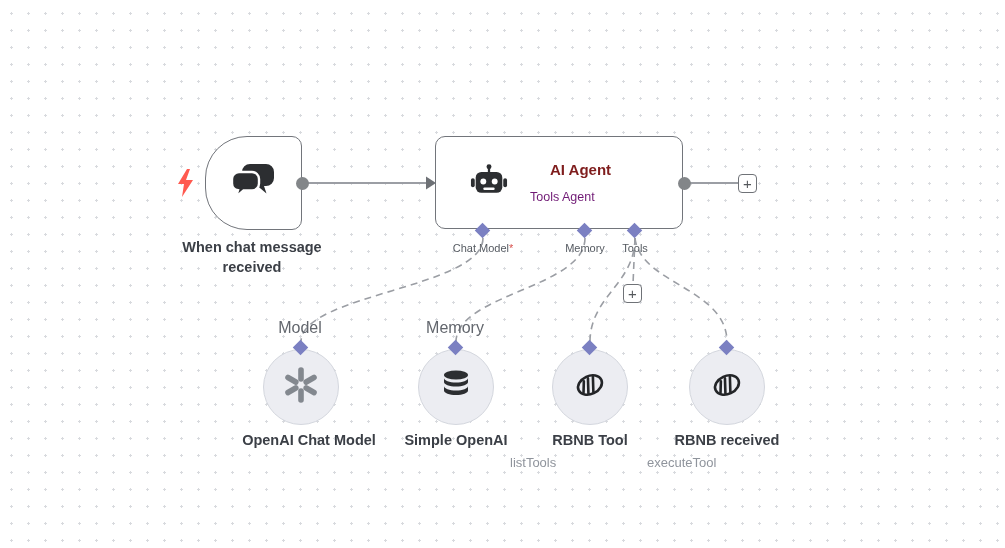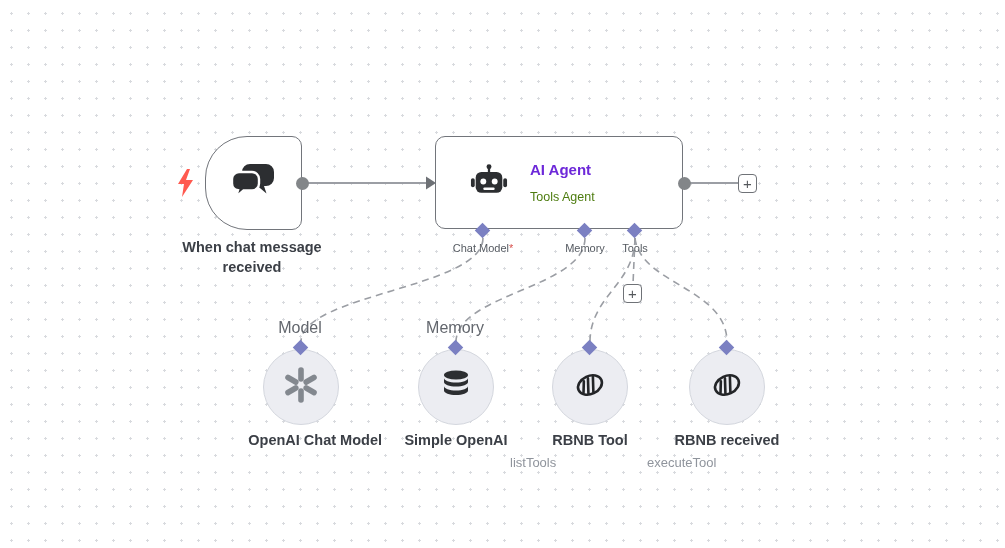--- a/index.html
+++ b/index.html
@@ -21,22 +21,22 @@
     display:flex; align-items:center; justify-content:center;
   }
   .bolt { position:absolute; left:176px; top:169px; z-index:2; }
 
   
   .agent-node {
     position:absolute; left:435px; top:136px; width:248px; height:93px; z-index:2;
     background:#fff; border:1.8px solid #72757b; border-radius:10px;
     display:flex; align-items:center; padding-left:34px; gap:22px;
   }
-  .agent-title { font-size:15px; font-weight:700; color:#6d28d9; }
-  .agent-subtitle { font-size:12.5px; color:#4d7c0f; margin-top:12px; }
+  .agent-title { font-size:15px; font-weight:700; color:#7f1d1d;margin-left:20px; }
+  .agent-subtitle { font-size:12.5px; color:#701a75; margin-top:12px; }
 
   .node-label {
     position:absolute; text-align:center; font-weight:700; font-size:14.5px;
     color:#3b3f46; line-height:1.35; z-index:2;
   }
   .sub-label { position:absolute; text-align:center; font-weight:700; font-size:14.5px; color:#3b3f46; z-index:2; }
   .sub-sublabel { position:absolute; text-align:left; font-size:13px; color:#8f949c; z-index:2; }
 
   
   .port-dot { position:absolute; width:13px; height:13px; border-radius:50%; background:#838689; z-index:3; }
@@ -140,21 +140,21 @@
           <line x1="21" y1="6" x2="21" y2="15"></line>
           <line x1="34" y1="13.5" x2="26.2" y2="18"></line>
           <line x1="34" y1="28.5" x2="26.2" y2="24"></line>
           <line x1="21" y1="36" x2="21" y2="27"></line>
           <line x1="8" y1="28.5" x2="15.8" y2="24"></line>
           <line x1="8" y1="13.5" x2="15.8" y2="18"></line>
         </g>
       </svg>
     </span>
   </div>
-  <div class="sub-label" style="left:222px; top:432px; width:160px;text-align:right;">OpenAI Chat Model</div>
+  <div class="sub-label" style="left:229px; top:432px; width:160px;">OpenAI Chat Model</div>
 
   <div class="conn-label" style="left:425px; top:319px; width:60px;">Memory</div>
   <div class="diamond" style="left:450px; top:342px;"></div>
   <div class="sub-circle" style="left:418px; top:349px;">
     <span>
       <svg width="36" height="36" viewBox="0 0 36 36">
         <ellipse cx="18" cy="8" rx="12" ry="4.6" fill="#2c2e31"></ellipse>
         <path d="M6 11 c0 2.5 5.4 4.6 12 4.6 s12 -2.1 12 -4.6 v4 c0 2.5 -5.4 4.6 -12 4.6 s-12 -2.1 -12 -4.6 z" fill="#2c2e31"></path>
         <path d="M6 19 c0 2.5 5.4 4.6 12 4.6 s12 -2.1 12 -4.6 v4.5 c0 2.5 -5.4 4.6 -12 4.6 s-12 -2.1 -12 -4.6 z" fill="#2c2e31"></path>
       </svg>

